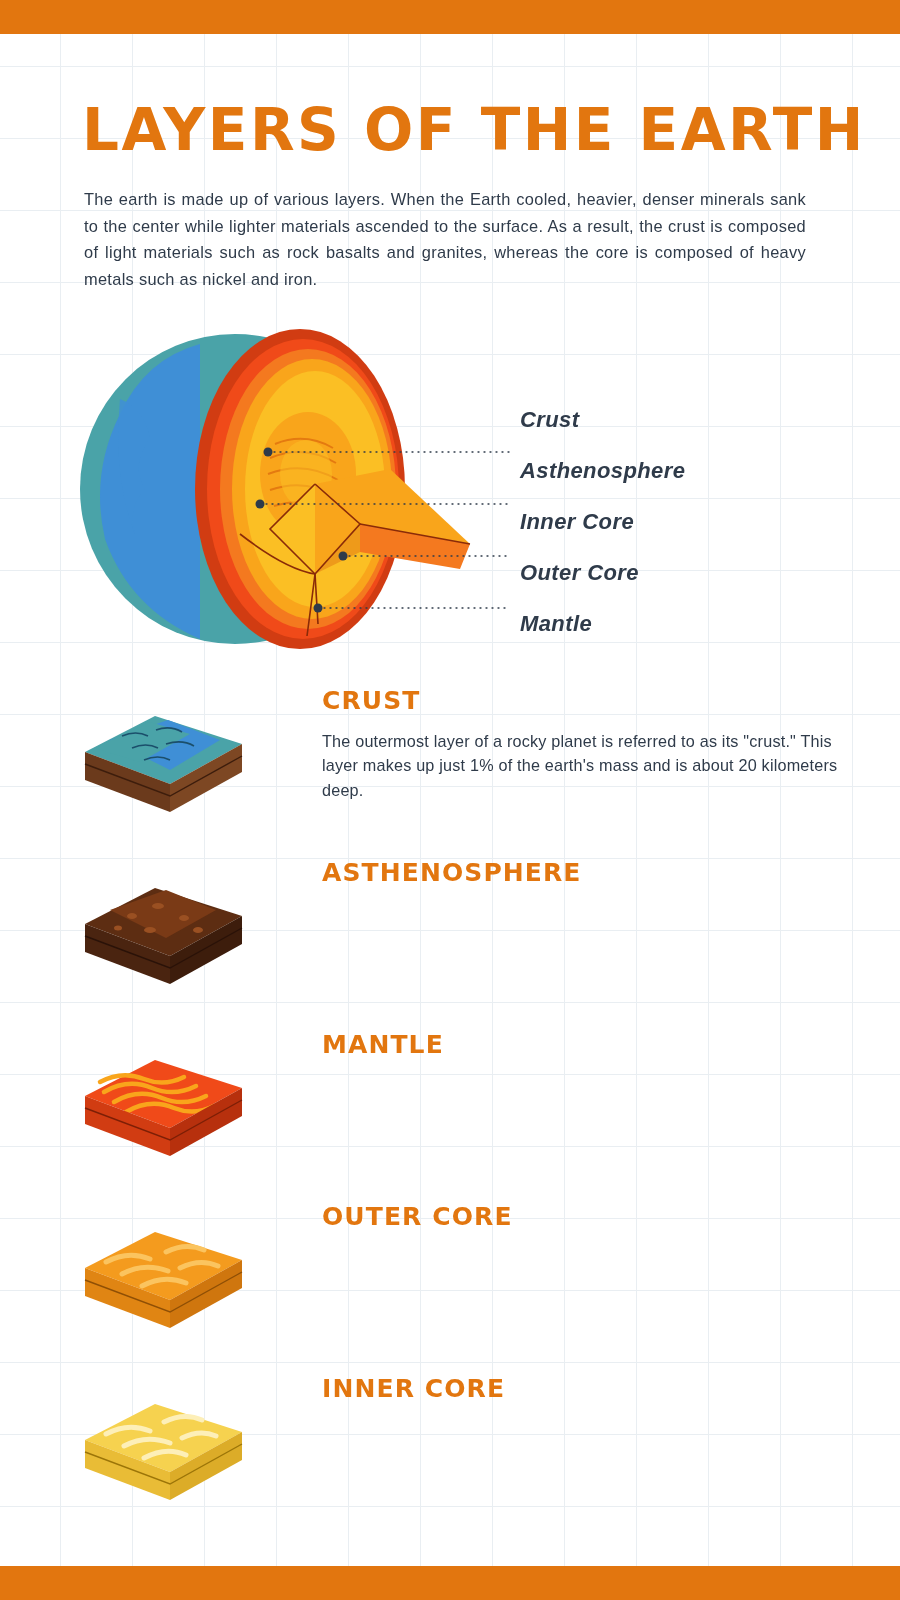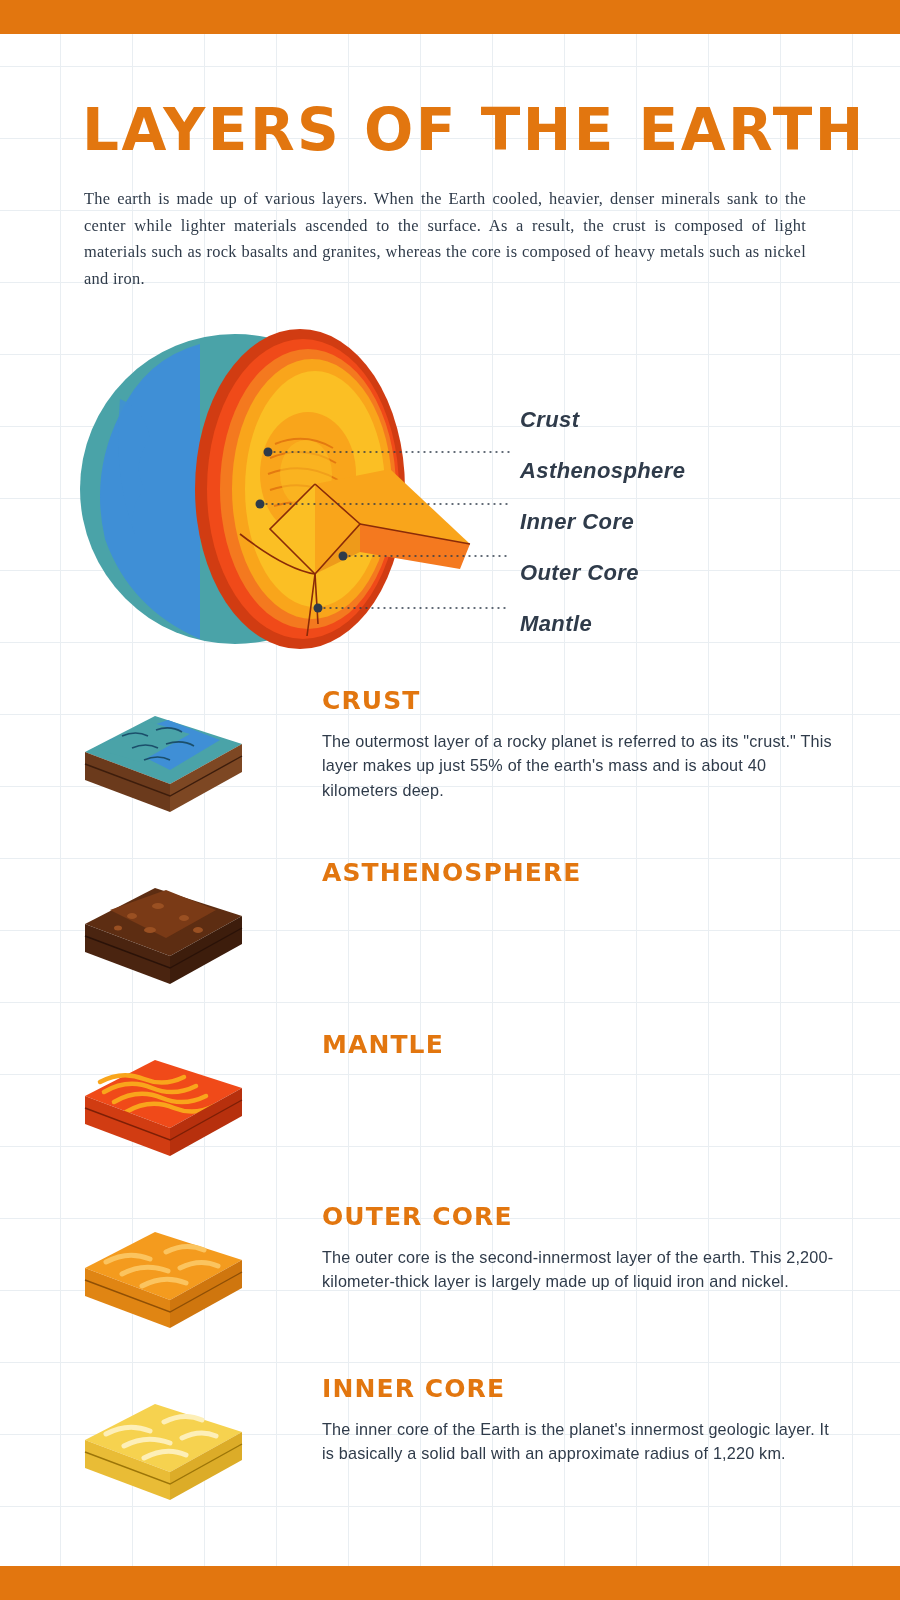--- a/index.html
+++ b/index.html
@@ -61,21 +61,20 @@
   .intro {
     position: absolute;
     top: 152px;
     left: 84px;
     width: 722px;
     font-size: 16.4px;
     line-height: 1.62;
     color: #2f3b4a;
     text-align: justify;
     letter-spacing: 0.3px;
-    font-family: Liberation Serif, serif;
   }
 
   
   .diagram {
     position: absolute;
     top: 290px;
     left: 60px;
     width: 780px;
     height: 330px;
   }
@@ -237,21 +236,21 @@
               <path d="M96 44 q16 -5 28 2"></path>
             <path d="M74 60 q14 -6 26 0"></path>
           </g>
           <path d="M15 52 L100 84 L100 112 L15 80 Z" fill="#6b3a1c"></path>
           <path d="M100 84 L172 44 L172 72 L100 112 Z" fill="#7d4723"></path>
           <path d="M15 64 L100 96 L172 56" stroke="#3d1d0c" stroke-width="1.4" fill="none"></path>
         </svg>
       </div>
       <div class="sec-text">
         <div class="sec-title">CRUST</div>
-        <div class="sec-body">The outermost layer of a rocky planet is referred to as its "crust." This layer makes up just 55% of the earth's mass and is about 40 kilometers deep.</div>
+        <div class="sec-body">The outermost layer of a rocky planet is referred to as its "crust." This layer makes up just 1% of the earth's mass and is about 20 kilometers deep.</div>
       </div>
     </div>
 
     <div class="section" style="top:824px">
       <div class="sec-icon">
         <svg width="190" height="130" viewBox="0 0 190 130">
           <path d="M15 52 L85 16 L172 44 L100 84 Z" fill="#5d2d12"></path>
           <path d="M40 38 L96 18 L146 38 L96 66 Z" fill="#7a3a16"></path>
           <g fill="#9a5022">
             <ellipse cx="62" cy="44" rx="5" ry="3"></ellipse>
@@ -302,21 +301,20 @@
             <path d="M96 36 q20 -10 38 -2"></path>
             <path d="M110 52 q20 -10 38 -2"></path>
           </g>
           <path d="M15 52 L100 84 L100 112 L15 80 Z" fill="#e08513"></path>
           <path d="M100 84 L172 44 L172 72 L100 112 Z" fill="#cf760e"></path>
           <path d="M15 64 L100 96 L172 56" stroke="#8f4f05" stroke-width="1.4" fill="none"></path>
         </svg>
       </div>
       <div class="sec-text">
         <div class="sec-title">OUTER CORE</div>
-        <div class="sec-body">The outer core is the second-innermost layer of the earth. This 2,200-kilometer-thick layer is largely made up of liquid iron and nickel.</div>
       </div>
     </div>
 
     <div class="section" style="top:1340px">
       <div class="sec-icon">
         <svg width="190" height="130" viewBox="0 0 190 130">
           <path d="M15 52 L85 16 L172 44 L100 84 Z" fill="#f6d24f"></path>
           <g stroke="#fdefb8" stroke-width="5" fill="none" stroke-linecap="round">
             <path d="M36 46 q22 -12 44 -3"></path>
             <path d="M54 58 q22 -12 46 -3"></path>
@@ -324,18 +322,17 @@
             <path d="M94 34 q20 -10 38 -2"></path>
             <path d="M112 50 q18 -9 34 -2"></path>
           </g>
           <path d="M15 52 L100 84 L100 112 L15 80 Z" fill="#e9bc36"></path>
           <path d="M100 84 L172 44 L172 72 L100 112 Z" fill="#dcac28"></path>
           <path d="M15 64 L100 96 L172 56" stroke="#9c7508" stroke-width="1.4" fill="none"></path>
         </svg>
       </div>
       <div class="sec-text">
         <div class="sec-title">INNER CORE</div>
-        <div class="sec-body">The inner core of the Earth is the planet's innermost geologic layer. It is basically a solid ball with an approximate radius of 1,220 km.</div>
       </div>
     </div>
 
   </div>
 </div>
 
 </body></html>

